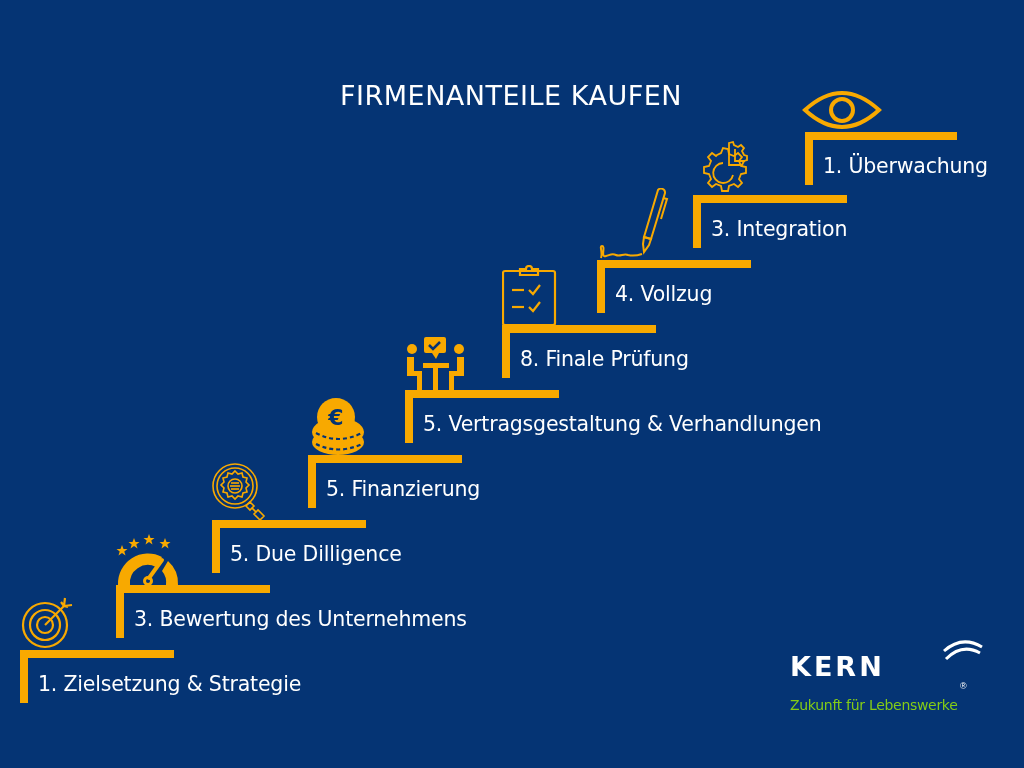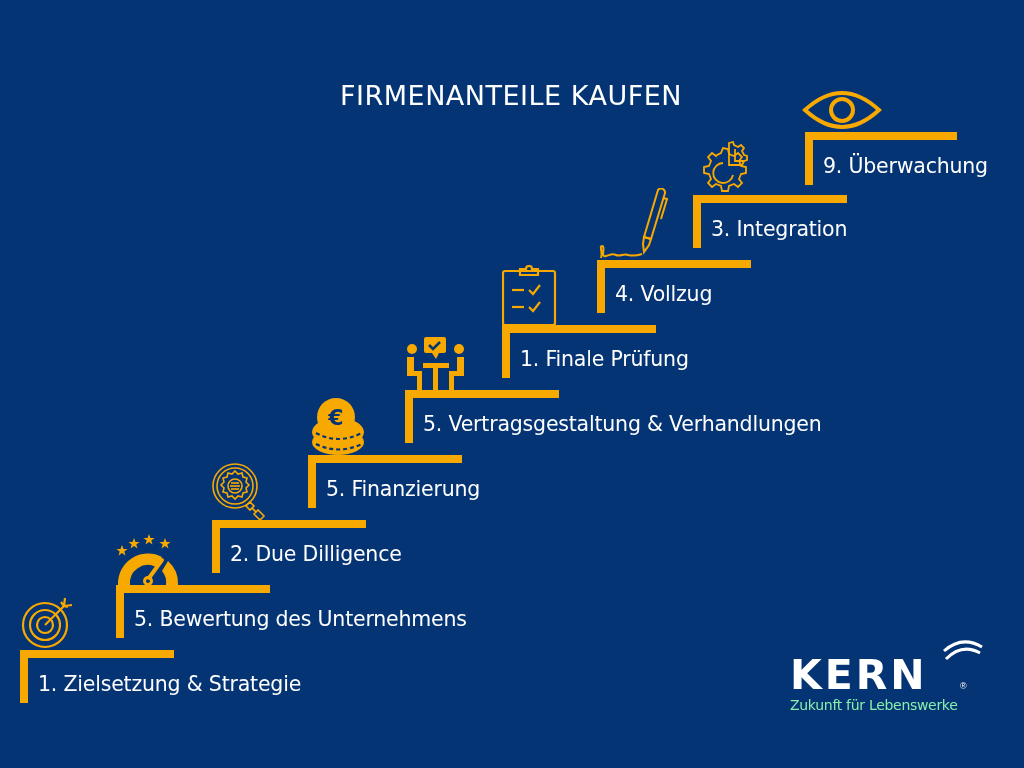--- a/index.html
+++ b/index.html
@@ -34,29 +34,29 @@
   .step .icon {
     position: absolute; bottom: 8px;
   }
   .icon svg { display: block; }
   .logo {
     position: absolute; left: 790px; top: 645px; width: 190px; height: 70px;
   }
   .logo .brand {
     position: absolute; left: 0; top: 6px;
     color: #ffffff; font-family: "DejaVu Sans", sans-serif;
-    font-weight: bold; font-size: 41px; letter-spacing: 3px;
+    font-weight: bold; font-size: 27px; letter-spacing: 3px;
   }
   .logo .reg {
     position: absolute; left: 170px; top: 36px;
     color: #ffffff; font-size: 9px;
   }
   .logo .tagline {
     position: absolute; left: 0; top: 52px;
-    color: #86efac; font-size: 14px; white-space: nowrap;
+    color: #84cc16; font-size: 14px; white-space: nowrap;
     font-family: "DejaVu Sans", sans-serif; letter-spacing: -0.3px;
   }
   .logo .wave { position: absolute; left: 150px; top: -8px; }
 </style>
 </head>
 <body>
 
 <div class="title"><span>FIRMENANTEILE KAUFEN</span></div>
 
 <div class="step" style="left:20px; top:650px;">
@@ -85,39 +85,39 @@
         <path d="M2 52 A30 30 0 0 1 46 24 L40 34 A18 18 0 0 0 14 52 Z"></path>
         <path d="M52 28 A30 30 0 0 1 62 52 L50 52 A18 18 0 0 0 46 38 Z"></path>
         <circle cx="32" cy="48" r="5"></circle>
       </g>
       <circle cx="32" cy="48" r="2" fill="#053474"></circle>
       <line x1="33" y1="45" x2="46" y2="27" stroke="#F8A900" stroke-width="4" stroke-linecap="round"></line>
     </svg>
   </div>
   <div class="hbar"></div>
   <div class="vbar"></div>
-  <div class="label">5. Bewertung des Unternehmens</div>
+  <div class="label">3. Bewertung des Unternehmens</div>
 </div>
 
 <div class="step" style="left:212px; top:520px;">
   <div class="icon" style="left:0px; top:-58px;">
     <svg width="66" height="58" viewBox="0 0 66 58" fill="none" stroke="#F8A900" stroke-width="1.6">
       <circle cx="23" cy="24" r="22"></circle>
       <circle cx="23" cy="24" r="18"></circle>
       <path d="M23 9 l3 3 l4 -1 l1 4 l4 1 l-1 4 l3 3 l-3 3 l1 4 l-4 1 l-1 4 l-4 -1 l-3 3 l-3 -3 l-4 1 l-1 -4 l-4 -1 l1 -4 l-3 -3 l3 -3 l-1 -4 l4 -1 l1 -4 l4 1 z"></path>
       <circle cx="23" cy="24" r="7"></circle>
       <line x1="19" y1="21" x2="27" y2="21"></line>
       <line x1="18" y1="24" x2="28" y2="24"></line>
       <line x1="19" y1="27" x2="27" y2="27"></line>
       <path d="M38 40 l4 4 l-2 2 l4 4 l2 -2 l6 6 l-4 4 l-6 -6 l2 -2 l-4 -4 l-2 2 l-4 -4 z"></path>
     </svg>
   </div>
   <div class="hbar"></div>
   <div class="vbar"></div>
-  <div class="label">2. Due Dilligence</div>
+  <div class="label">5. Due Dilligence</div>
 </div>
 
 <div class="step" style="left:308px; top:455px;">
   <div class="icon" style="left:2px; top:-58px;">
     <svg width="60" height="58" viewBox="0 0 60 58">
       <g fill="#F8A900">
         <ellipse cx="28" cy="45" rx="26" ry="13"></ellipse>
         <ellipse cx="28" cy="35" rx="26" ry="14"></ellipse>
         <circle cx="26" cy="20" r="19"></circle>
       </g>
@@ -160,21 +160,21 @@
       <rect x="1" y="6" width="52" height="54" rx="2"></rect>
       <path d="M18 6 v-2 h6 a3 3 0 0 1 6 0 h6 v2 v4 h-18 z"></path>
       <line x1="10" y1="25" x2="22" y2="25"></line>
       <path d="M27 25 l4 4 l7 -9"></path>
       <line x1="10" y1="42" x2="22" y2="42"></line>
       <path d="M27 42 l4 4 l7 -9"></path>
     </svg>
   </div>
   <div class="hbar"></div>
   <div class="vbar"></div>
-  <div class="label">1. Finale Prüfung</div>
+  <div class="label">8. Finale Prüfung</div>
 </div>
 
 <div class="step" style="left:597px; top:260px;">
   <div class="icon" style="left:0px; top:-72px;">
     <svg width="76" height="72" viewBox="0 0 76 72" fill="none" stroke="#F8A900" stroke-width="2">
       <path d="M61 2 a4 4 0 0 1 7 3 l-14 46 l-7 -2 z"></path>
       <path d="M66 10 l4 1 l-6 20"></path>
       <path d="M47 49 l7 2 l-2 6 l-5 7 l-1 -8 z"></path>
       <path d="M4 70 c2 -6 -2 -12 1 -12 c4 0 -2 12 4 10 c4 -1 6 -3 10 -1 c4 2 8 -2 12 0 c4 1 8 1 14 -1"></path>
     </svg>
@@ -200,21 +200,21 @@
 
 <div class="step" style="left:805px; top:132px;">
   <div class="icon" style="left:-3px; top:-44px;">
     <svg width="80" height="42" viewBox="0 0 80 42" fill="none" stroke="#F8A900" stroke-width="4">
       <path d="M3 22 Q40 -12 77 22 Q40 56 3 22 Z"></path>
       <circle cx="40" cy="22" r="11"></circle>
     </svg>
   </div>
   <div class="hbar" style="width:152px;"></div>
   <div class="vbar"></div>
-  <div class="label">9. Überwachung</div>
+  <div class="label">1. Überwachung</div>
 </div>
 
 <div class="logo">
   <svg class="wave" width="44" height="24" viewBox="0 0 44 24" fill="none" stroke="#ffffff" stroke-width="3">
     <path d="M6 22 Q22 6 40 16"></path>
     <path d="M4 14 Q22 -2 42 10"></path>
   </svg>
   <div class="brand">KERN</div>
   <div class="reg">®</div>
   <div class="tagline">Zukunft für Lebenswerke</div>

